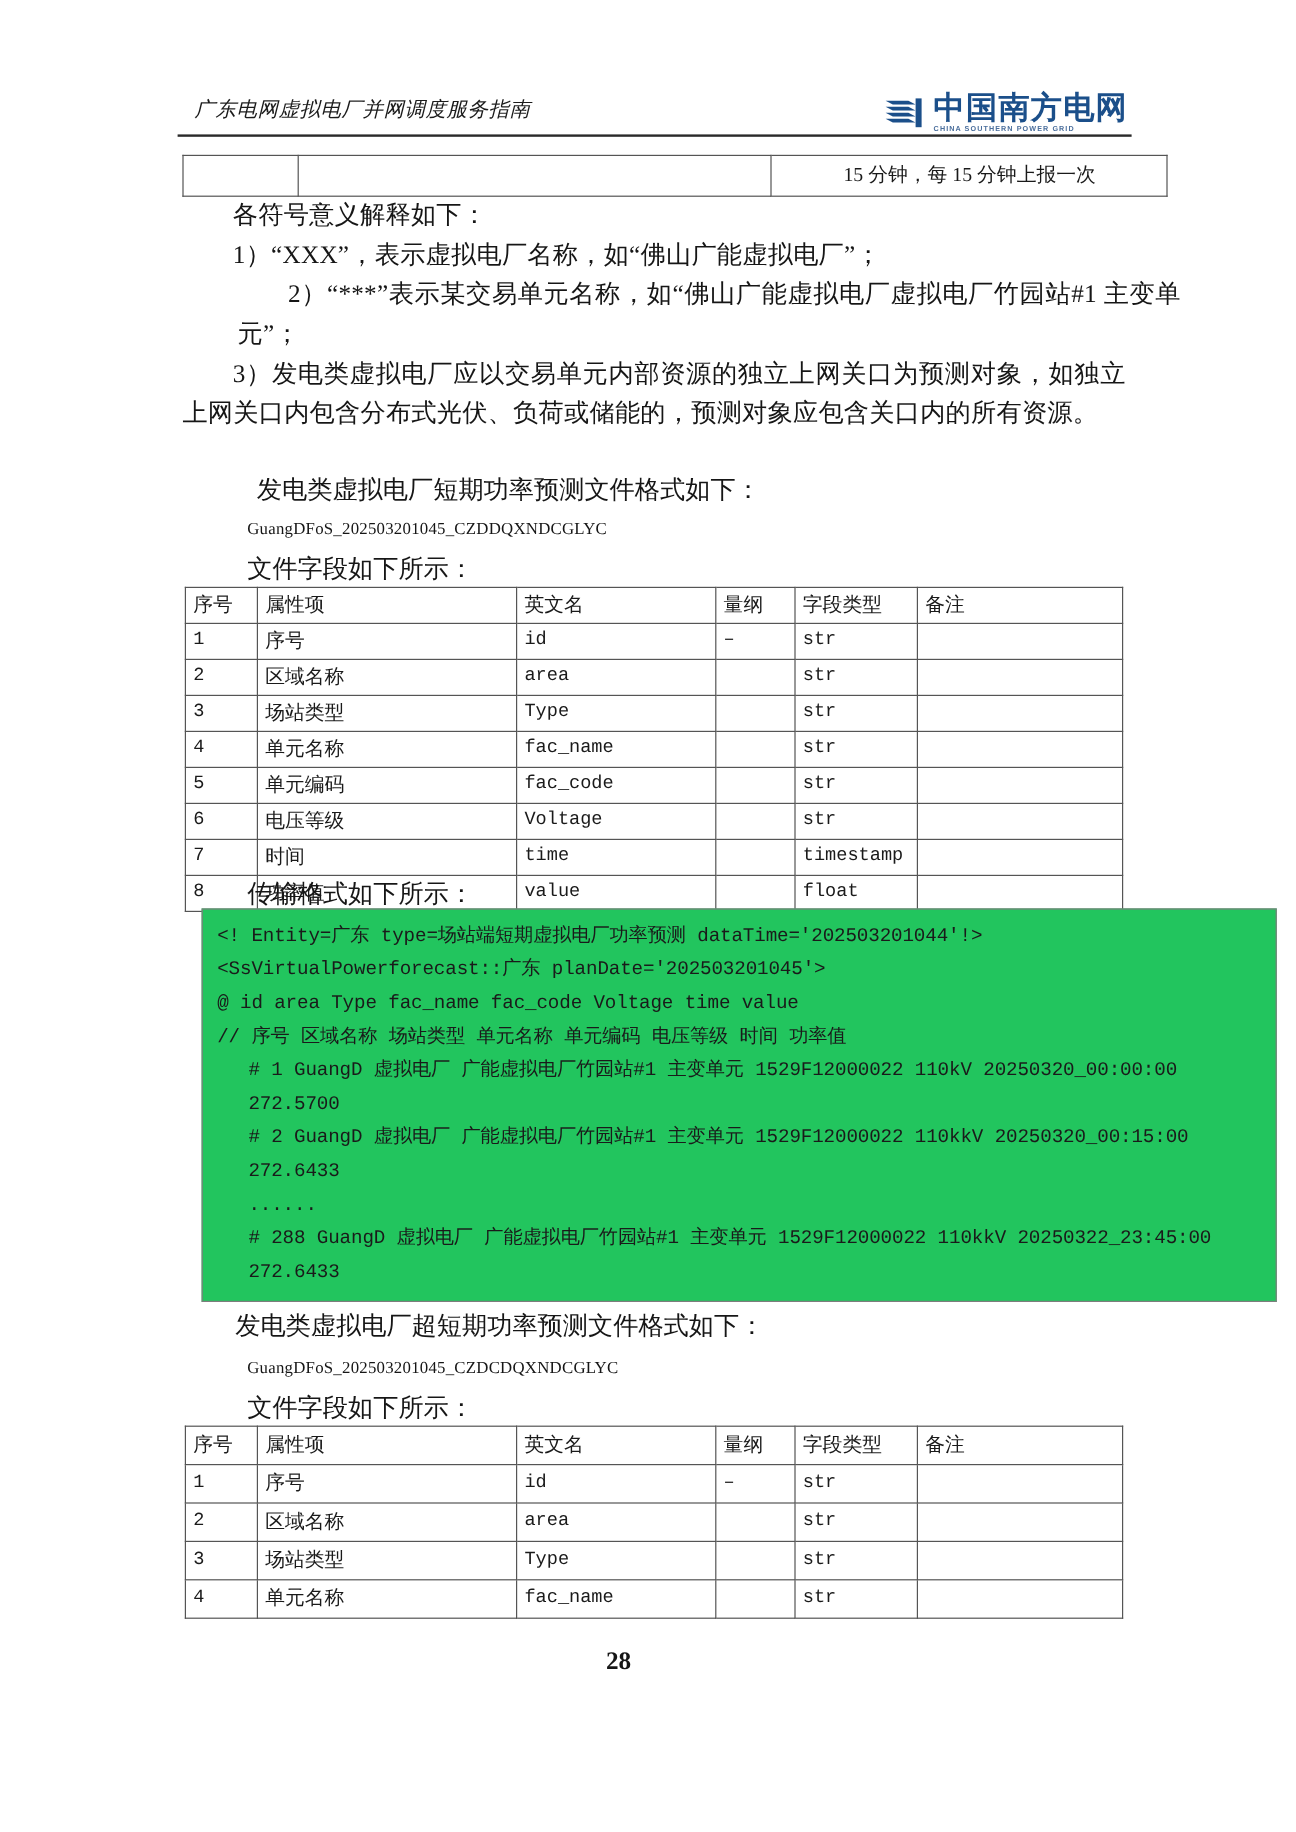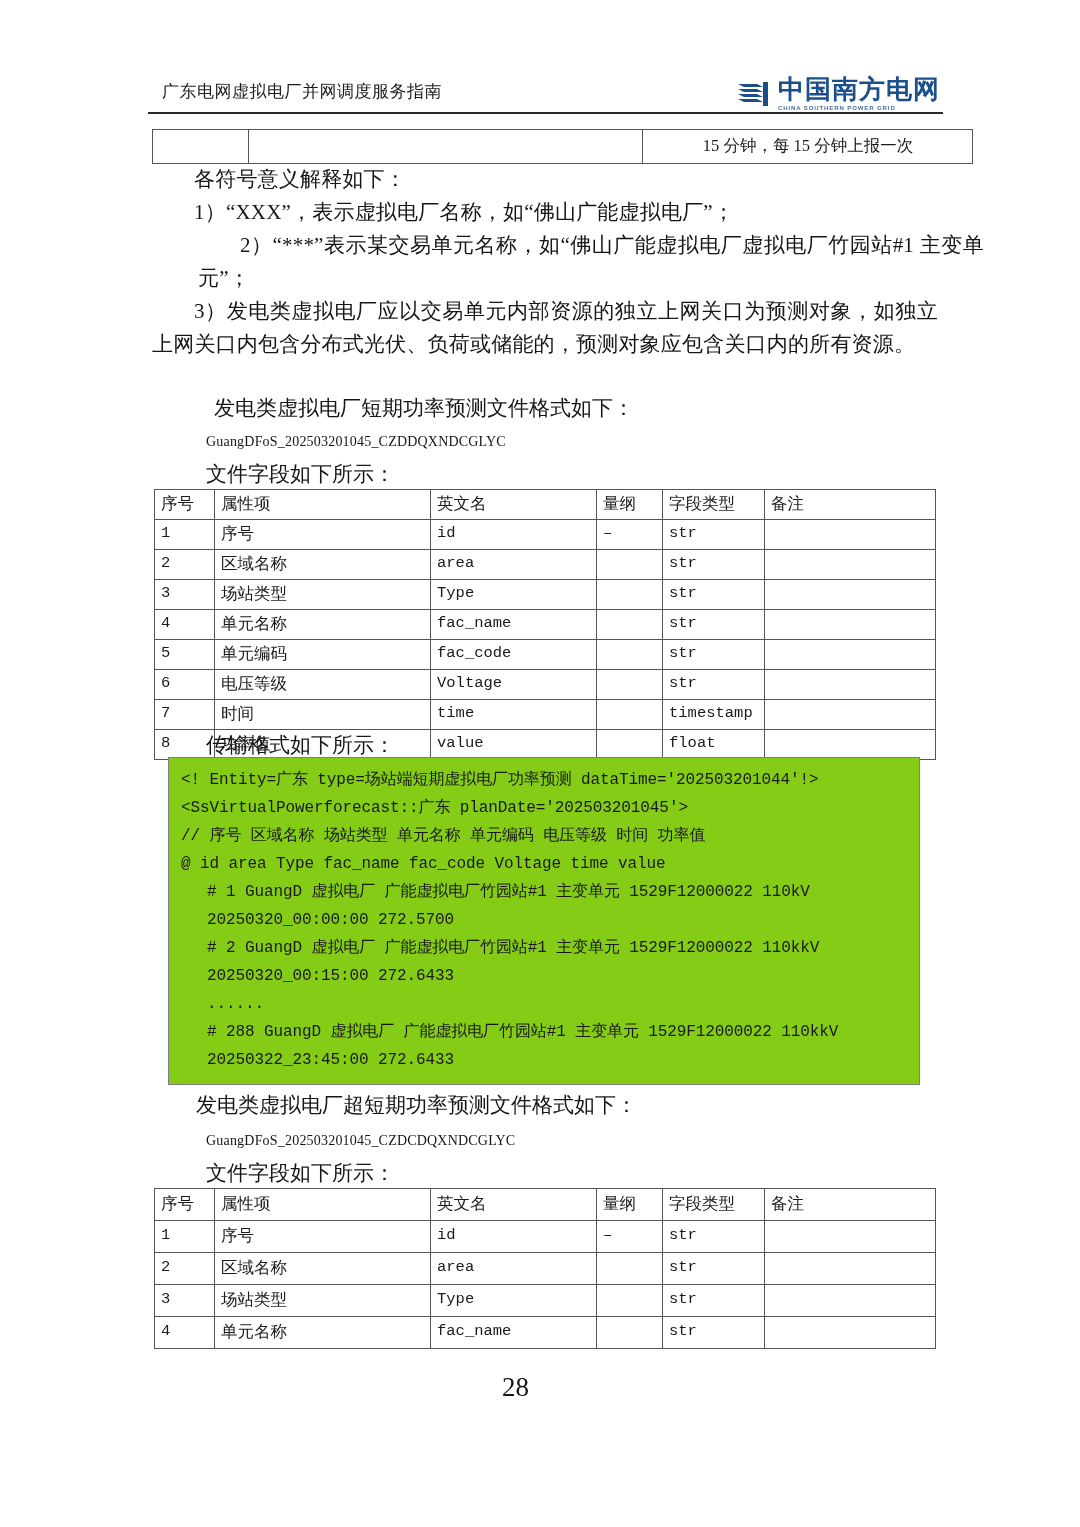--- a/index.html
+++ b/index.html
@@ -28,20 +28,21 @@
     height: 42px;
   }
   .header-title {
     position: absolute;
     left: 12px;
     top: 4px;
     font-size: 17px;
     letter-spacing: 0.5px;
     white-space: nowrap;
     color: #1b1b1b;
+    font-style: italic;
   }
   .logo-wrap {
     position: absolute;
     right: 0px;
     top: 0px;
     display: flex;
     align-items: center;
     gap: 7px;
   }
   .logo-mark {
@@ -136,23 +137,23 @@
     letter-spacing: 0.2px;
     white-space: nowrap;
     color: #161616;
   }
 
   
   .code-box {
     position: absolute;
     left: 168px;
     top: 757px;
-    width: 752px;
+    width: 896px;
     border: 1.5px solid #7d7d7d;
-    background: #84cc16;
+    background: #22c55e;
     padding: 8px 10px 10px 12px;
     box-sizing: border-box;
   }
   .code-line {
     font-family: "Liberation Mono", "DejaVu Sans Mono", monospace;
     font-size: 16px;
     line-height: 28px;
     color: #1a1a1a;
     white-space: pre-wrap;
     word-break: break-word;
@@ -160,22 +161,23 @@
   }
   .code-indent { padding-left: 26px; }
 
   
   .page-num {
     position: absolute;
     left: 0;
     top: 1372px;
     width: 1031px;
     text-align: center;
-    font-size: 27px;
+    font-size: 21px;
     color: #161616;
+    font-weight: bold;
   }
 </style>
 </head>
 <body>
 
 <div id="page">
 
   <div class="page-header">
     <div class="header-title">广东电网虚拟电厂并网调度服务指南</div>
 
@@ -298,22 +300,22 @@
         <td class="c-cn"></td>
       </tr>
     </tbody>
   </table>
 
   <div class="sec-line" style="left:206px; top:729px;">传输格式如下所示：</div>
 
   <div class="code-box">
     <div class="code-line">&lt;! Entity=广东 type=场站端短期虚拟电厂功率预测 dataTime='202503201044'!&gt;</div>
     <div class="code-line">&lt;SsVirtualPowerforecast::广东 planDate='202503201045'&gt;</div>
+    <div class="code-line">@ id area Type fac_name fac_code Voltage time value</div>
     <div class="code-line">// 序号 区域名称 场站类型 单元名称 单元编码 电压等级 时间 功率值</div>
-    <div class="code-line">@ id area Type fac_name fac_code Voltage time value</div>
     <div class="code-line code-indent"># 1 GuangD 虚拟电厂 广能虚拟电厂竹园站#1 主变单元 1529F12000022 110kV 20250320_00:00:00 272.5700</div>
     <div class="code-line code-indent"># 2 GuangD 虚拟电厂 广能虚拟电厂竹园站#1 主变单元 1529F12000022 110kkV 20250320_00:15:00 272.6433</div>
     <div class="code-line code-indent">......</div>
     <div class="code-line code-indent"># 288 GuangD 虚拟电厂 广能虚拟电厂竹园站#1 主变单元 1529F12000022 110kkV 20250322_23:45:00 272.6433</div>
   </div>
 
   <div class="sec-line" style="left:196px; top:1089px;">发电类虚拟电厂超短期功率预测文件格式如下：</div>
 
   <div class="fname" style="left:206px; top:1124px;">GuangDFoS_202503201045_CZDCDQXNDCGLYC</div>
 

